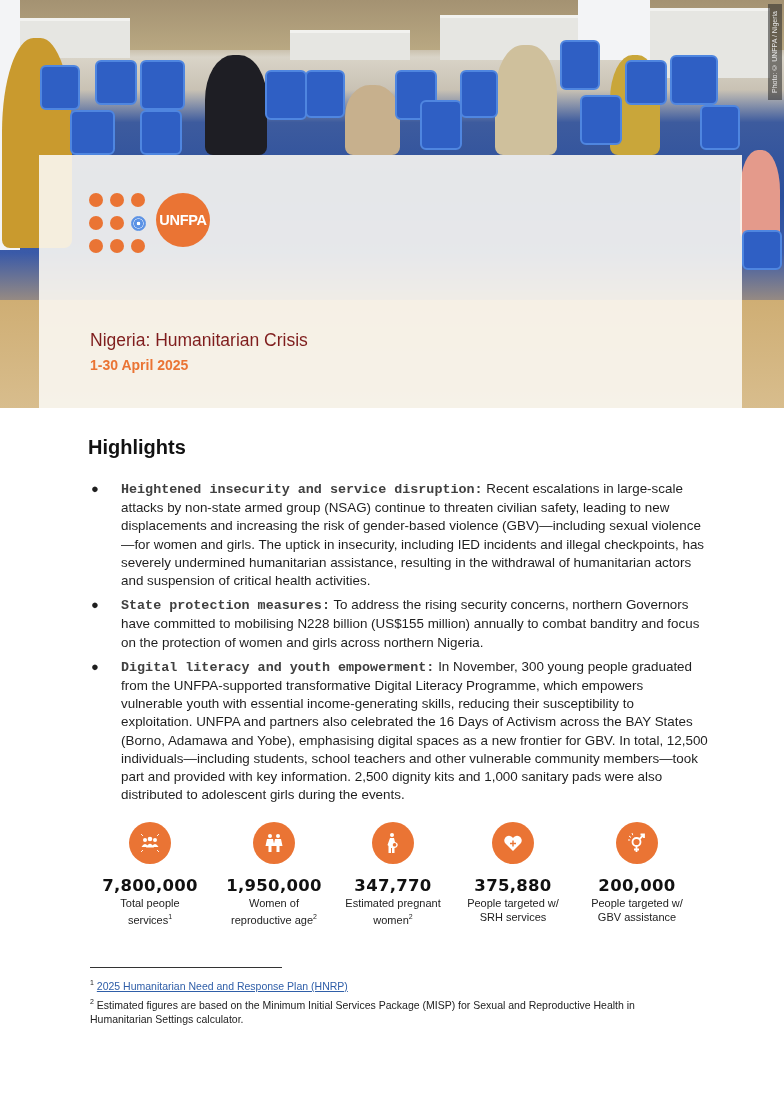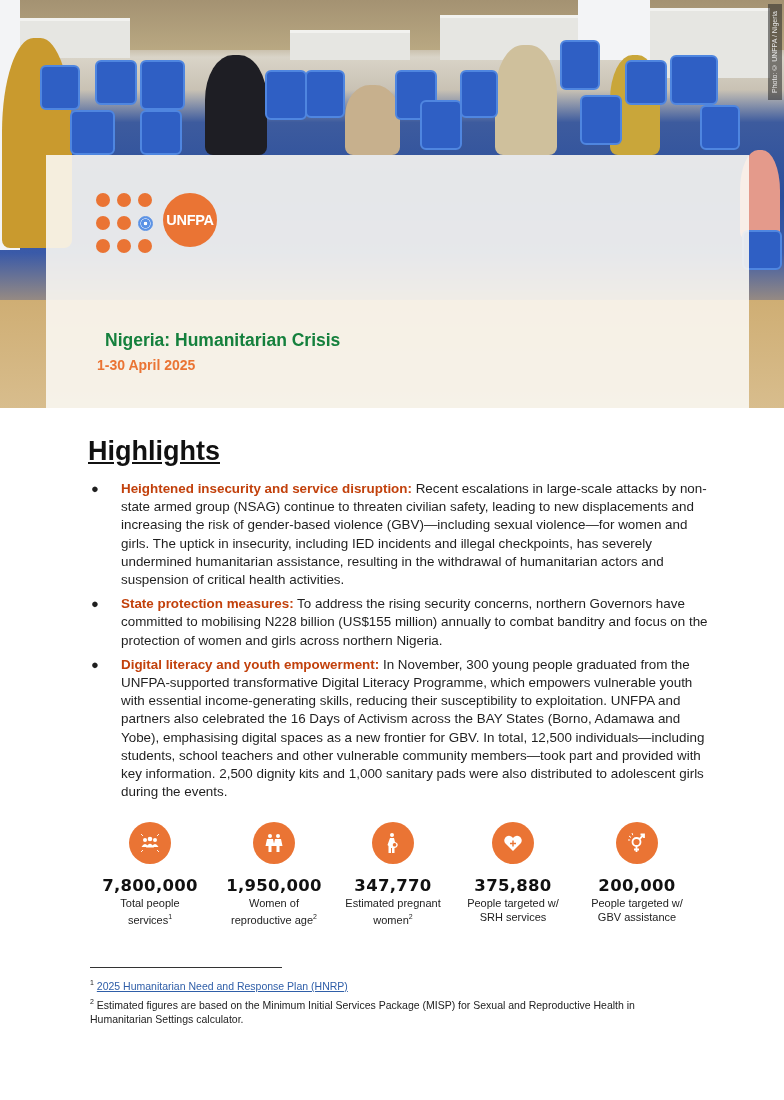--- a/index.html
+++ b/index.html
@@ -28,60 +28,60 @@
       background: linear-gradient(180deg, #cfae74, #d8bd8d);
     }
     .photo-credit {
       position: absolute; right: 2px; top: 4px; width: 14px; height: 96px;
       background: rgba(40,40,40,0.55); color: #e8e8e8; font-size: 7px;
       writing-mode: vertical-rl; transform: rotate(180deg); text-align: center; line-height: 14px;
     }
 
     
     .panel {
-      position: absolute; left: 46px; top: 155px; width: 703px; height: 253px;
+      position: absolute; left: 39px; top: 155px; width: 703px; height: 253px;
       background: rgba(250, 247, 242, 0.90);
       padding-left: 20px;
     }
     .logo { position: absolute; left: 50px; top: 38px; height: 62px; width: 130px; }
     .logo .dot { position: absolute; width: 14px; height: 14px; border-radius: 50%; background: #ea7434; }
     .logo .un-emblem {
       position: absolute; left: 42px; top: 23px; width: 15px; height: 15px; border-radius: 50%;
       background: radial-gradient(circle, #ffffff 20%, #5b92e5 22%, #5b92e5 48%, #ffffff 50%, #5b92e5 60%);
       border: 1px solid #5b92e5;
     }
     .logo .unfpa-circle {
       position: absolute; left: 67px; top: 0; width: 54px; height: 54px; border-radius: 50%;
       background: #ea7434; color: #ffffff; font-weight: bold; font-size: 14.5px;
       display: flex; align-items: center; justify-content: center; letter-spacing: -0.3px;
     }
     .report-title {
       position: absolute; left: 50px; top: 108px; font-size: 50px; font-weight: bold;
       color: #000000; letter-spacing: -0.5px; line-height: 1;
     }
     .report-subtitle {
-      position: absolute; left: 51px; top: 175px; font-size: 17.5px; font-weight: bold; color: #15803d; margin-left: 8px;
+      position: absolute; left: 51px; top: 175px; font-size: 17.5px; font-weight: normal; color: #7f1d1d;
     }
     .report-date {
       position: absolute; left: 51px; top: 202px; font-size: 14px; font-weight: bold; color: #ea7434;
     }
 
     
     .highlights-title {
-      position: absolute; left: 88px; top: 436px; font-size: 27px; font-weight: bold; color: #111111; text-decoration: underline;
+      position: absolute; left: 88px; top: 436px; font-size: 20px; font-weight: bold; color: #111111;
     }
     .highlights-list { position: absolute; left: 88px; top: 480px; width: 620px; list-style: none; }
     .highlight-item {
       position: relative; padding-left: 33px; font-size: 13.4px; line-height: 18.2px; color: #1f1f1f;
       margin-bottom: 6px;
     }
     .highlight-item .bullet {
       position: absolute; left: 3px; top: 0; font-size: 13px;
     }
-    .highlight-item .lead { font-weight: bold; color: #c2410c; }
+    .highlight-item .lead { font-weight: bold; color: #404040; font-family: Liberation Mono, monospace; }
 
     
     .stats { position: absolute; left: 90px; top: 822px; width: 610px; height: 110px; }
     .stat { position: absolute; top: 0; width: 130px; text-align: center; }
     .stat .icon-circle {
       width: 42px; height: 42px; border-radius: 50%; background: #ea7434; margin: 0 auto;
       display: flex; align-items: center; justify-content: center;
     }
     .stat .value {
       margin-top: 12px; font-size: 16.5px; font-weight: bold; color: #111111; letter-spacing: 0.3px;

